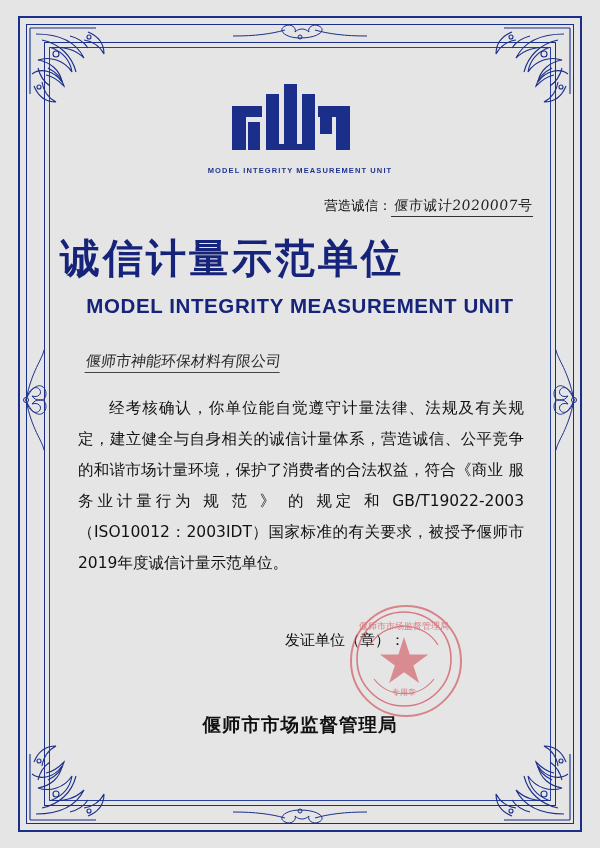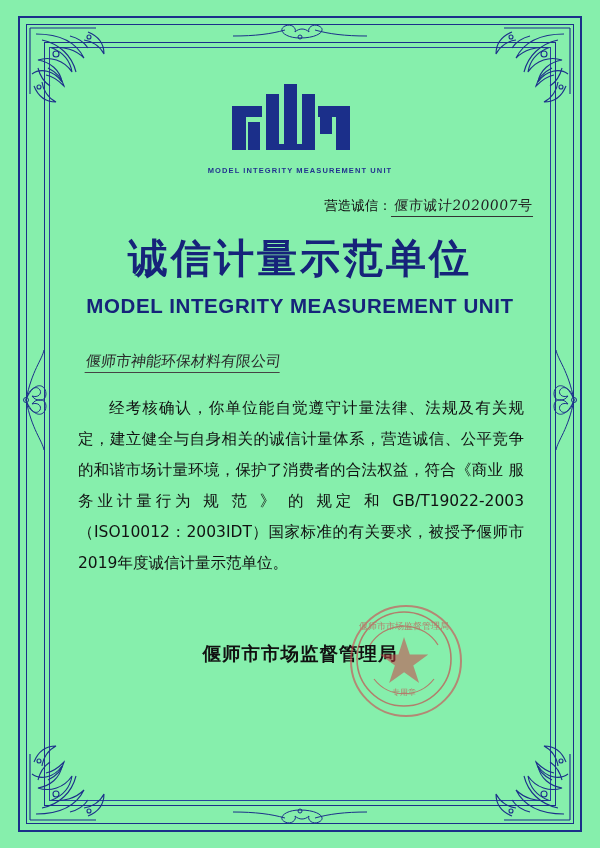--- a/index.html
+++ b/index.html
@@ -10,21 +10,21 @@
   body {
     width: 600px;
     height: 848px;
     font-family: "Liberation Sans", sans-serif;
     -webkit-font-smoothing: antialiased;
   }
   .certificate {
     position: relative;
     width: 600px;
     height: 848px;
-    background: #86efac;
+    background: #e5e5e5;
     overflow: hidden;
     box-sizing: border-box;
   }
   
   .frame-outer {
     position: absolute;
     left: 18px;
     top: 16px;
     right: 18px;
     bottom: 16px;
@@ -119,21 +119,20 @@
     color: #222;
     font-size: 14px;
     letter-spacing: 0.5px;
     border-bottom: 1px solid #333;
     padding: 0 2px 1px 2px;
     display: inline-block;
     transform: skewX(-6deg);
   }
   .title-cn {
     margin-top: 14px;
-    text-align: center;
     font-family: "DejaVu Sans", sans-serif;
     font-weight: bold;
     font-size: 40px;
     letter-spacing: 3px;
     color: #16237a;
   }
   .title-en {
     margin-top: 8px;
     text-align: center;
     font-family: "Liberation Sans", sans-serif;
@@ -335,20 +334,21 @@
 
     <div class="recipient">
       <span>偃师市神能环保材料有限公司</span>
     </div>
 
     <div class="body-text">
       <p>经考核确认，你单位能自觉遵守计量法律、法规及有关规定，建立健全与自身相关的诚信计量体系，营造诚信、公平竞争的和谐市场计量环境，保护了消费者的合法权益，符合《商业 服务业计量行为 规 范 》 的 规定 和 GB/T19022-2003（ISO10012：2003IDT）国家标准的有关要求，被授予偃师市2019年度诚信计量示范单位。</p>
     </div>
 
     <div class="issuer-line">
+      <span class="inner">发证单位（章）：</span>
       <div class="seal">
         <svg width="104" height="104" viewBox="0 0 104 104" fill="none" stroke="currentColor" stroke-width="1.6">
           <circle cx="52" cy="52" r="47"></circle>
           <path d="M52 30 l5.8 17.6 18.5 0 -15 10.9 5.8 17.6 -15-10.9 -15 10.9 5.8-17.6 -15-10.9 18.5 0 Z" fill="currentColor" stroke="none" opacity="0.85"></path>
           <path d="M18 38 A40 40 0 0 1 86 38" stroke-width="1.2"></path>
           <path d="M22 72 A38 38 0 0 0 82 72" stroke-width="1.2"></path>
           <text x="52" y="22" font-size="9" fill="currentColor" stroke="none" text-anchor="middle" font-family="DejaVu Sans, sans-serif">偃师市市场监督管理局</text>
           <text x="52" y="88" font-size="8" fill="currentColor" stroke="none" text-anchor="middle" font-family="DejaVu Sans, sans-serif">专用章</text>
         </svg>
       </div>

